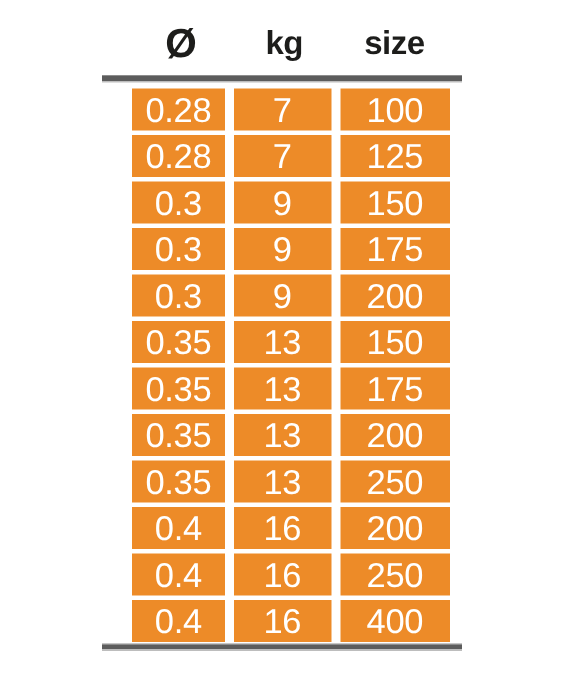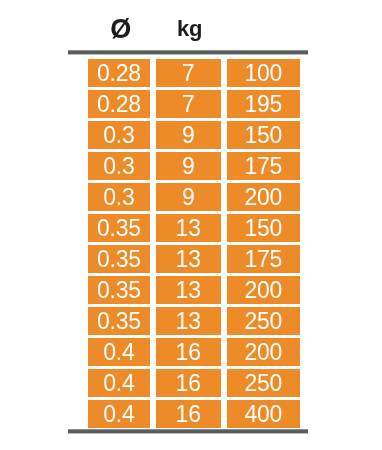--- a/index.html
+++ b/index.html
@@ -92,34 +92,35 @@
   .cell.c-size { width: 76px; }
 </style>
 </head>
 <body>
 
 <div class="spec-table">
 
   <div class="header-row">
     <div class="header-cell col-dia dia-glyph">Ø</div>
     <div class="header-cell col-kg">kg</div>
+    <div class="header-cell col-size">size</div>
   </div>
 
   <div class="rule rule-top"></div>
 
   <div class="body-rows">
       <div class="data-row">
         <div class="cell c-dia">0.28</div>
         <div class="cell c-kg">7</div>
         <div class="cell c-size">100</div>
       </div>
       <div class="data-row">
         <div class="cell c-dia">0.28</div>
         <div class="cell c-kg">7</div>
-        <div class="cell c-size">195</div>
+        <div class="cell c-size">125</div>
       </div>
       <div class="data-row">
         <div class="cell c-dia">0.3</div>
         <div class="cell c-kg">9</div>
         <div class="cell c-size">150</div>
       </div>
       <div class="data-row">
         <div class="cell c-dia">0.3</div>
         <div class="cell c-kg">9</div>
         <div class="cell c-size">175</div>

